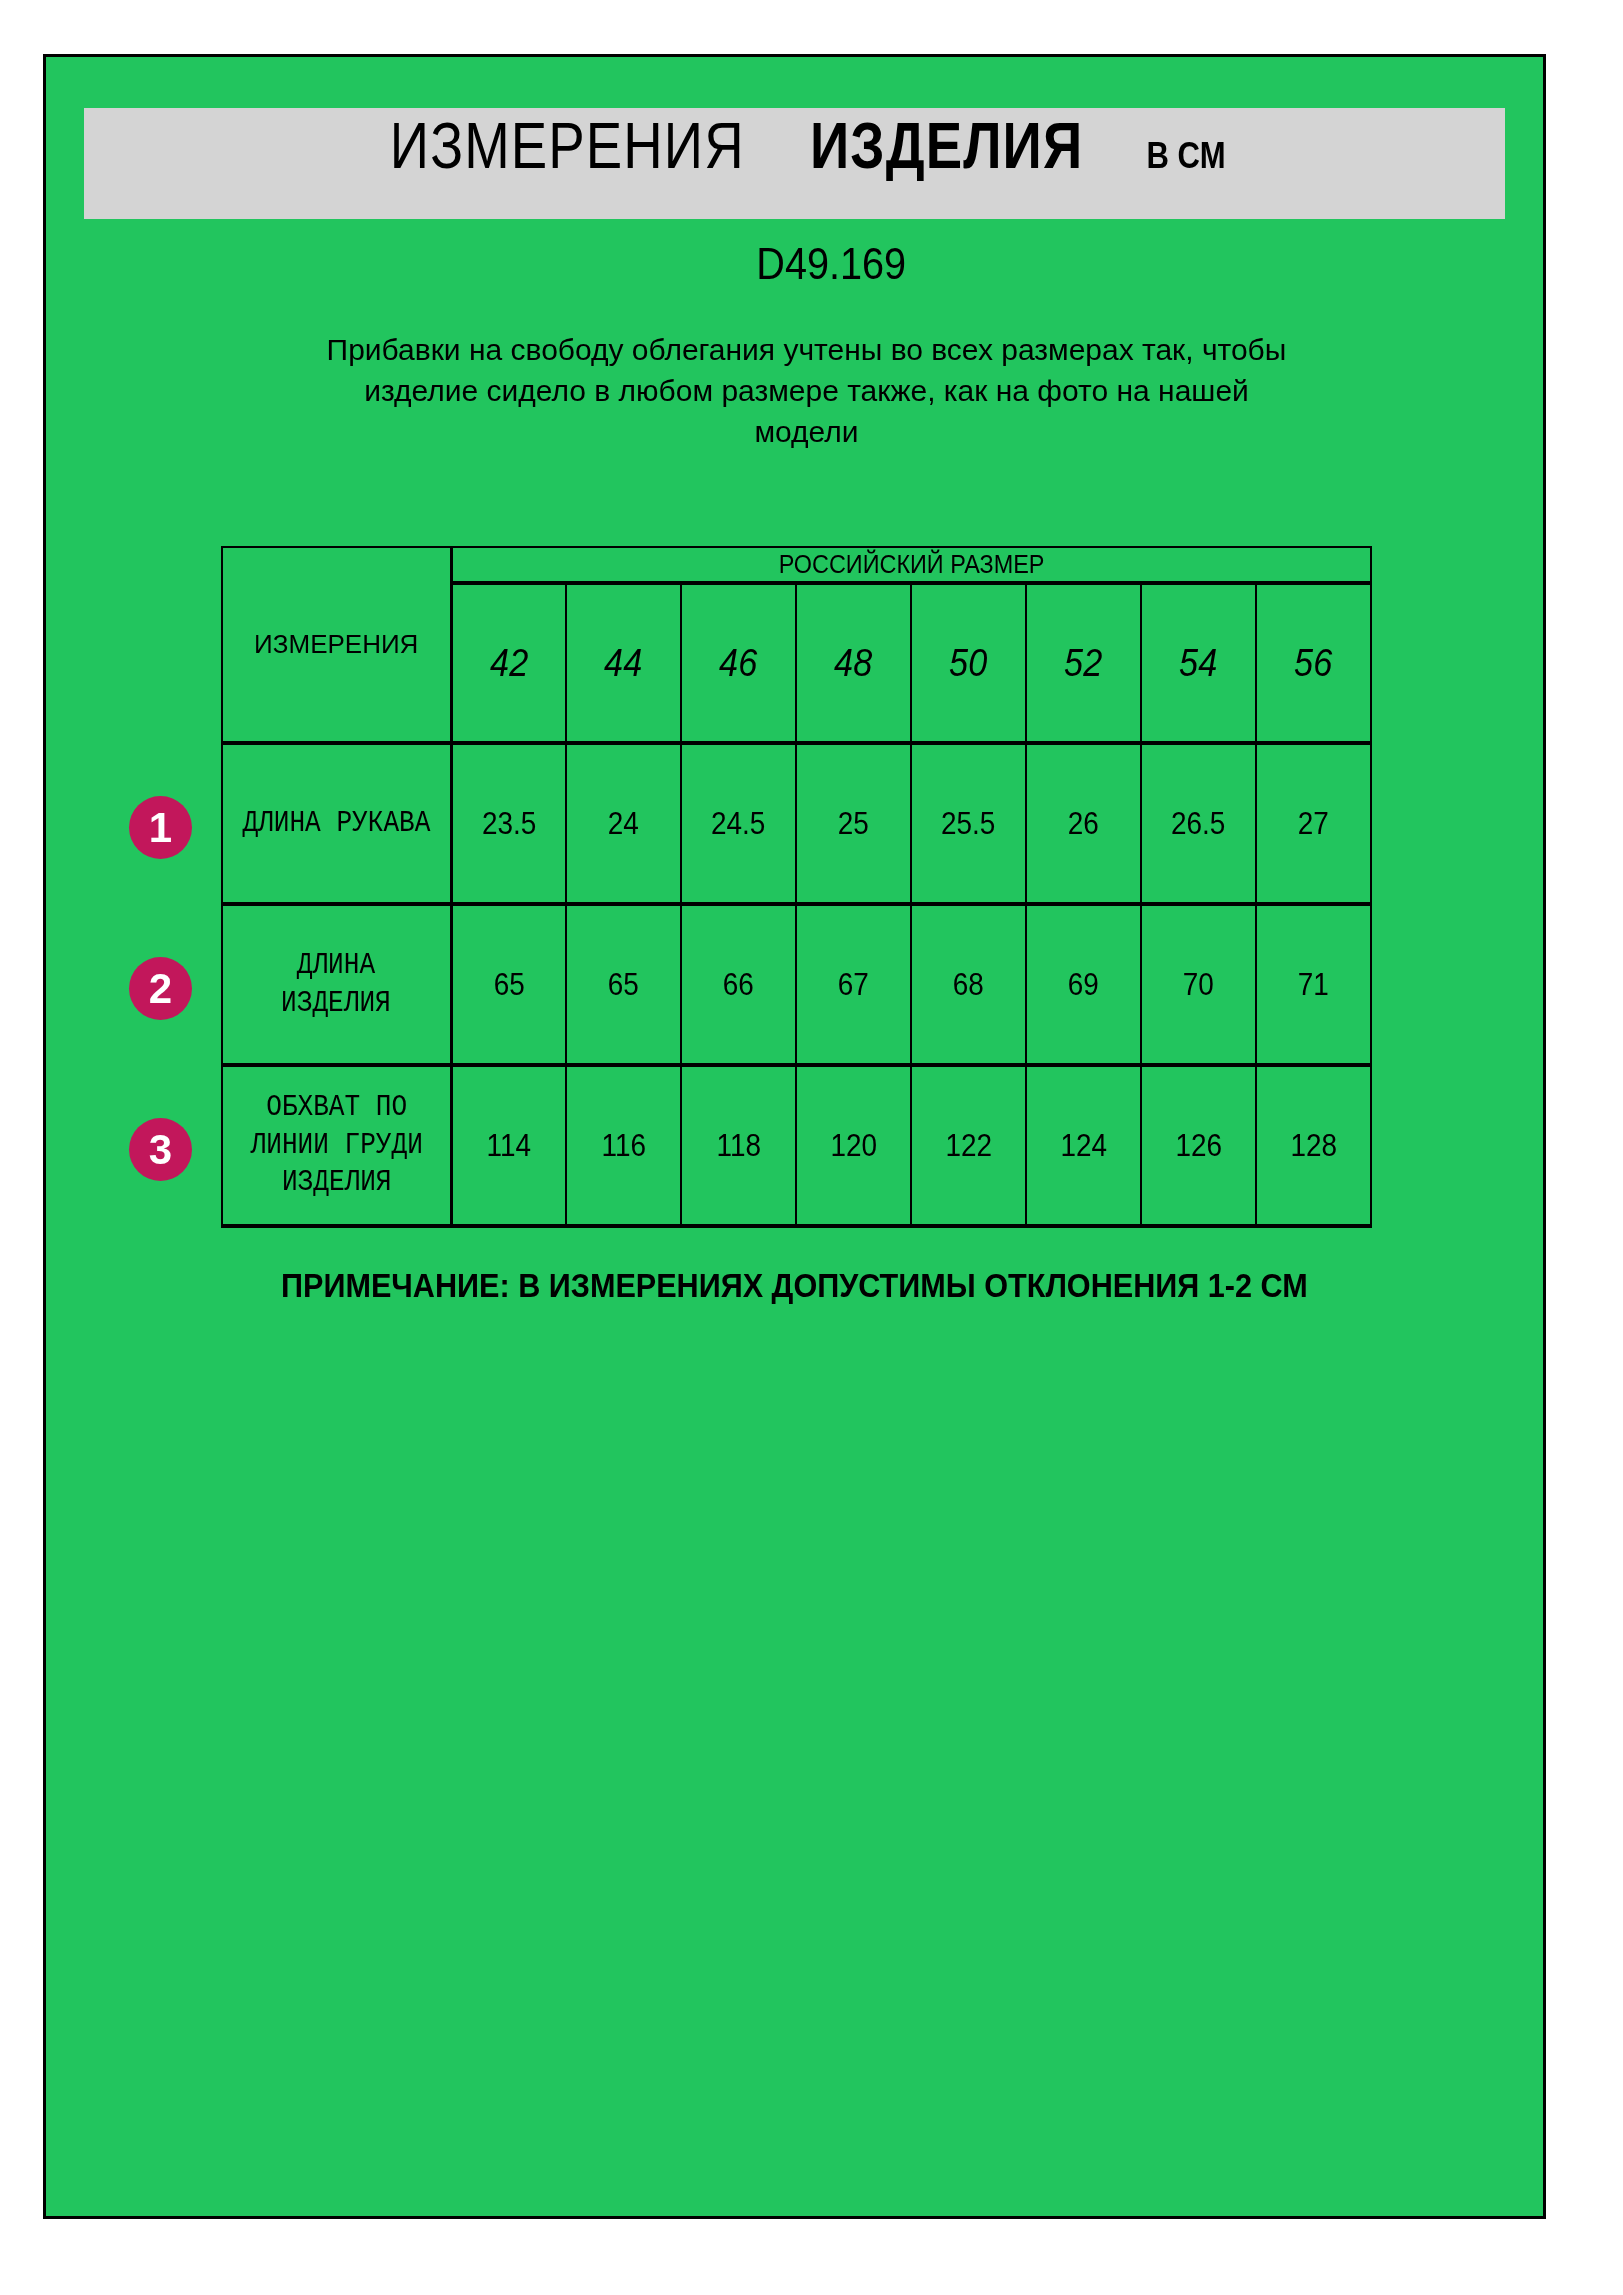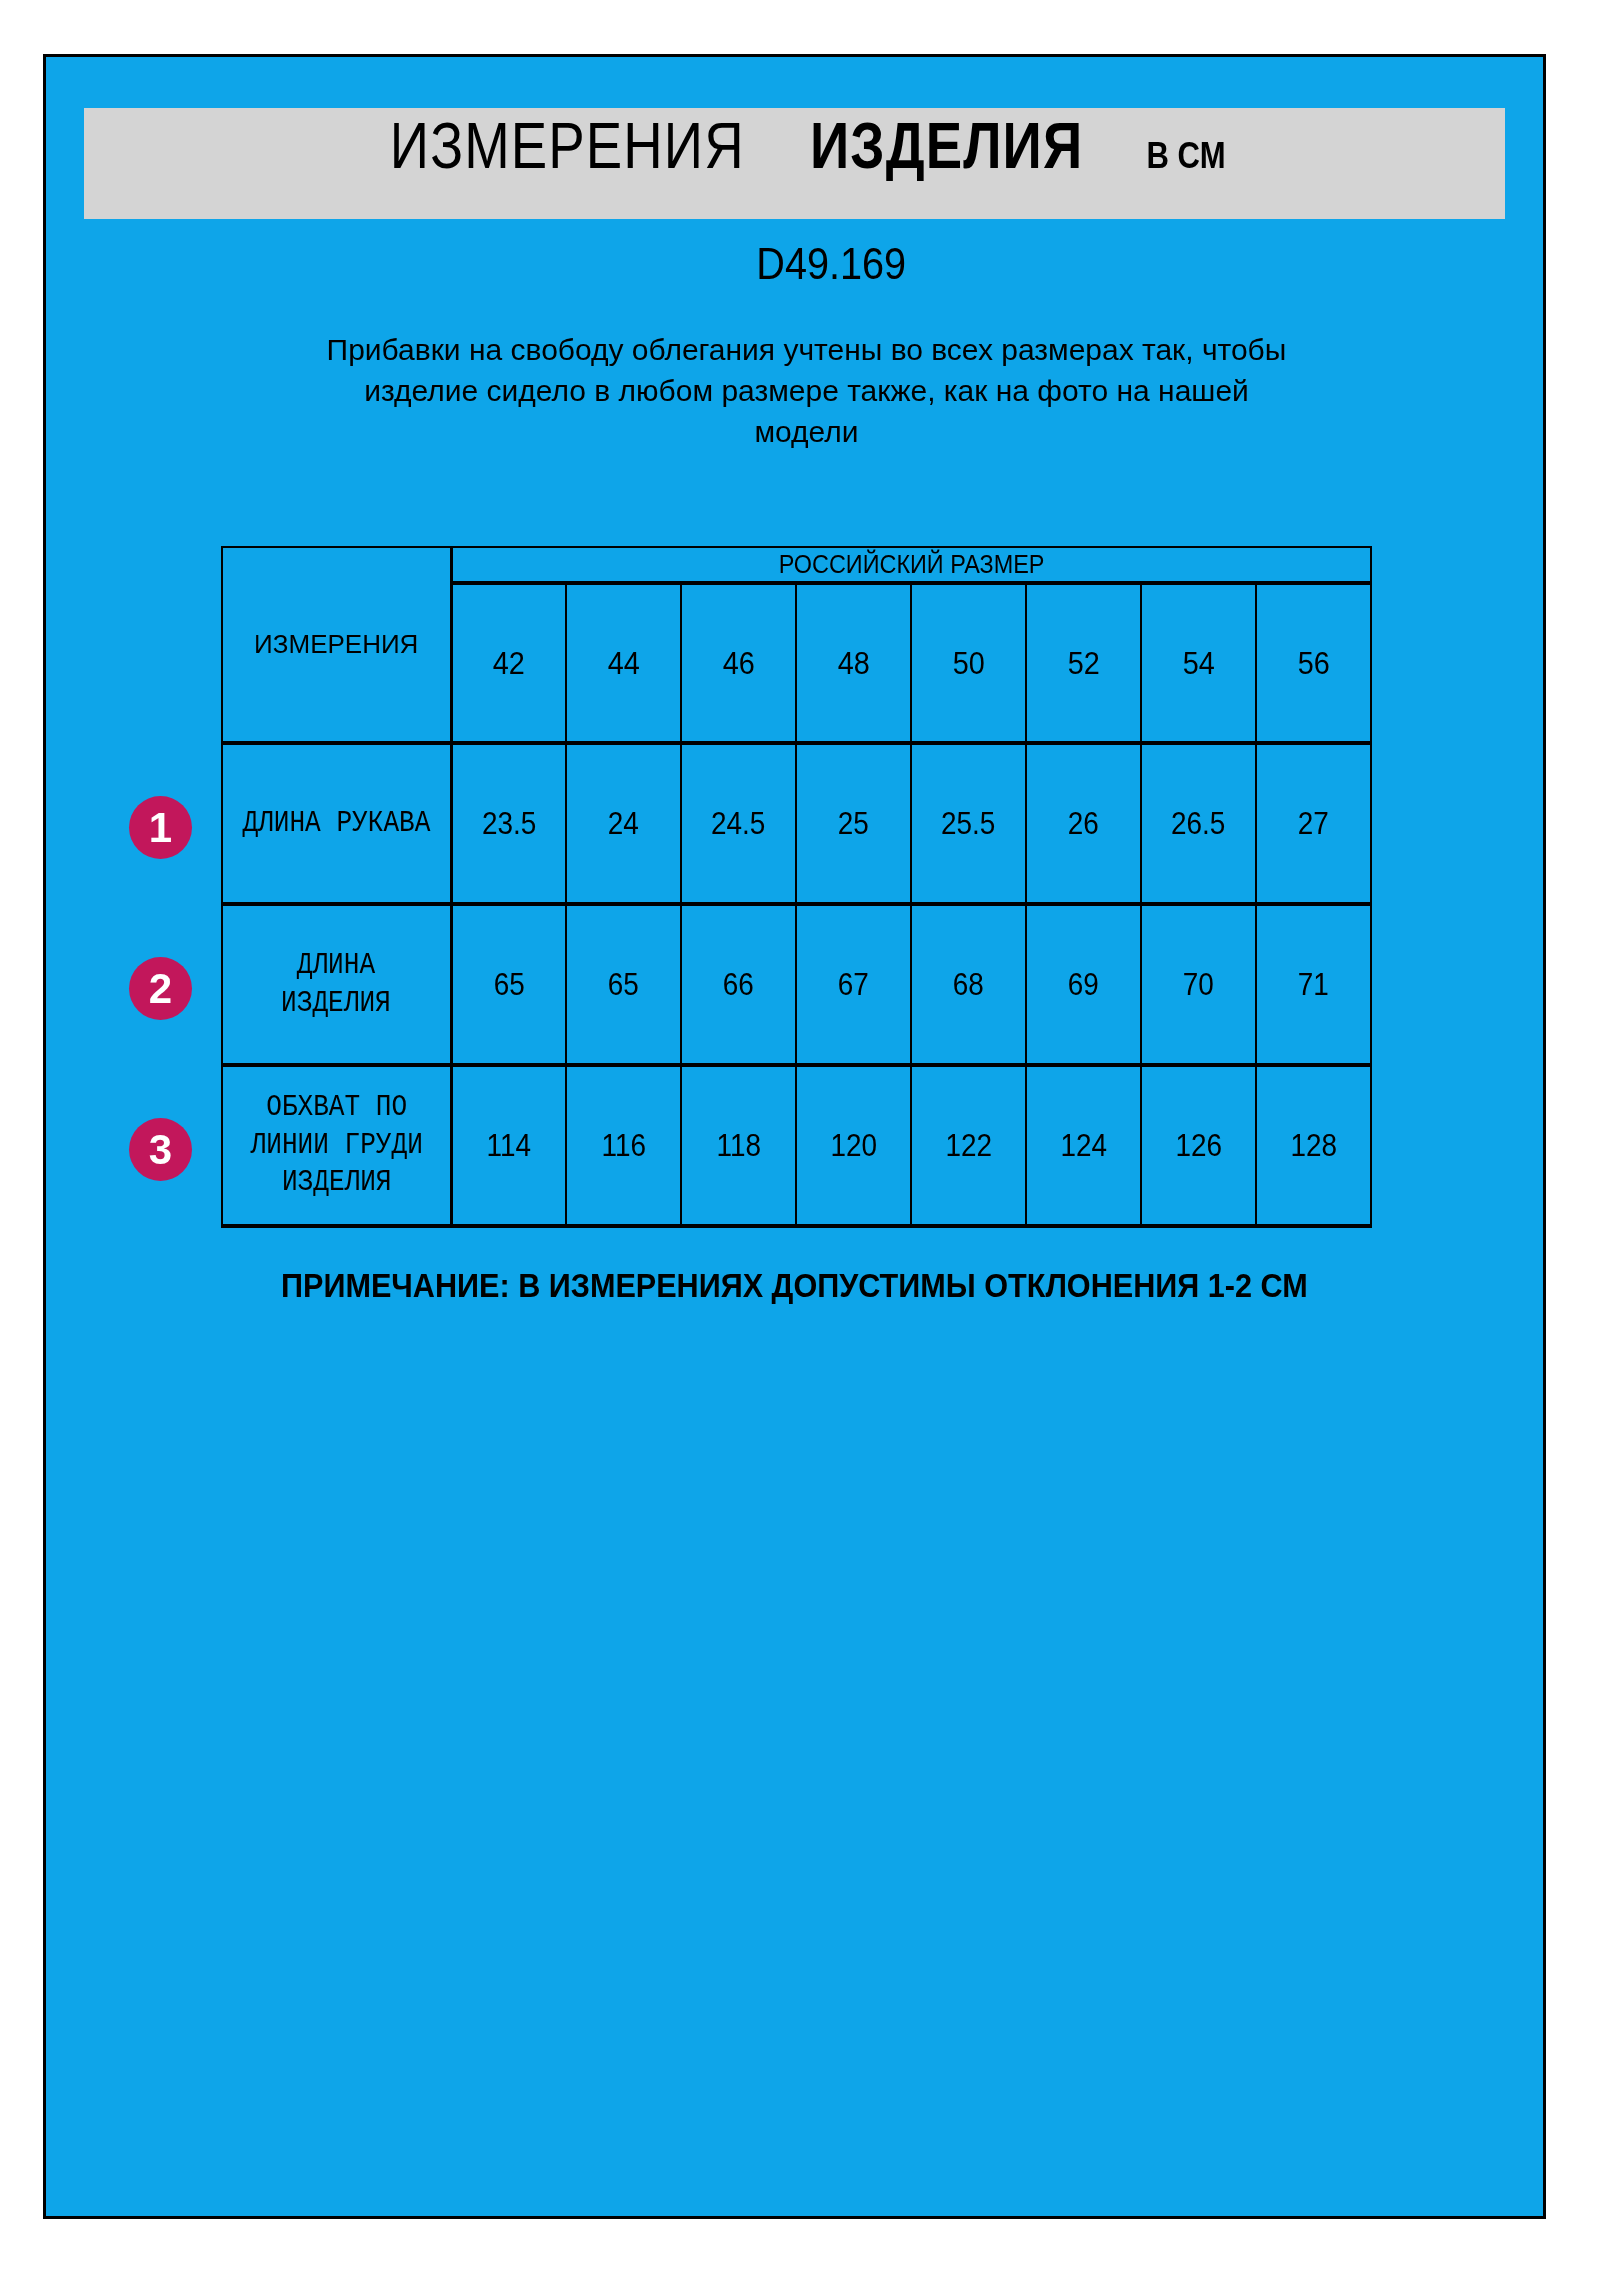--- a/index.html
+++ b/index.html
@@ -2,21 +2,21 @@
 <html style="--accent: #c2175b; --bar-bg: #d4d4d4;font-size:10.5px"><head>
 <meta charset="utf-8">
 <style>
   html,body{margin:0;padding:0;background:#ffffff;}
   .canvas{
     position:relative;width:1623px;height:2295px;background:#ffffff;
     font-family:"Liberation Sans",sans-serif;color:#000;overflow:hidden;
   }
   .page-frame{
     position:absolute;left:43px;top:54px;width:1497px;height:2159px;
-    border:3.3px solid #000;background:#0ea5e9;
+    border:3.3px solid #000;background:#22c55e;
   }
   
   .cx{display:inline-block;transform:scaleX(0.84);transform-origin:50% 50%;white-space:nowrap;}
   .cx9{display:inline-block;transform:scaleX(0.9);transform-origin:50% 50%;}
   .title-bar{
     position:absolute;left:38px;top:51px;width:1421px;height:111px;
     background:var(--bar-bg,#d4d4d4);
     display:flex;align-items:baseline;justify-content:center;
   }
   .title-main{font-size:65px;font-weight:400;letter-spacing:1.3px;}
@@ -35,21 +35,21 @@
   table.size-table{border-collapse:collapse;table-layout:fixed;}
   table.size-table{border:2.6px solid #000;border-bottom-width:4.6px;}
   .size-table td,.size-table th{
     padding:0;text-align:center;vertical-align:middle;font-weight:400;
   }
   tr.r-group{height:36px;}
   tr.r-sizes{height:160px;}
   tr.r-data{height:161px;}
   .corner-cell{border-right:3.9px solid #000;border-bottom:4.6px solid #000;font-size:26px;}
   .group-cell{border-bottom:4.6px solid #000;font-size:26px;}
-  .size-cell{border:2px solid #000;border-top:4.6px solid #000;border-bottom:4.6px solid #000;font-size:32px;font-weight:700;}
+  .size-cell{border:2px solid #000;border-top:4.6px solid #000;border-bottom:4.6px solid #000;font-size:38px;font-weight:700;font-style:italic;}
   .label-cell{
     border:2px solid #000;border-right:3.9px solid #000;
     border-top:4.6px solid #000;border-bottom:4.6px solid #000;font-size:29px;font-family:Liberation Mono, monospace;
   }
   .label-cell .lbl{white-space:pre-line;line-height:1.3;transform:scaleX(0.9);display:inline-block;}
   .value-cell{border:2px solid #000;border-top:4.6px solid #000;border-bottom:4.6px solid #000;font-size:31px;}
   .num-circle{
     position:absolute;left:83px;width:63px;height:63px;border-radius:50%;
     background:var(--accent,#c2175b);color:#ffffff;
     display:flex;align-items:center;justify-content:center;

